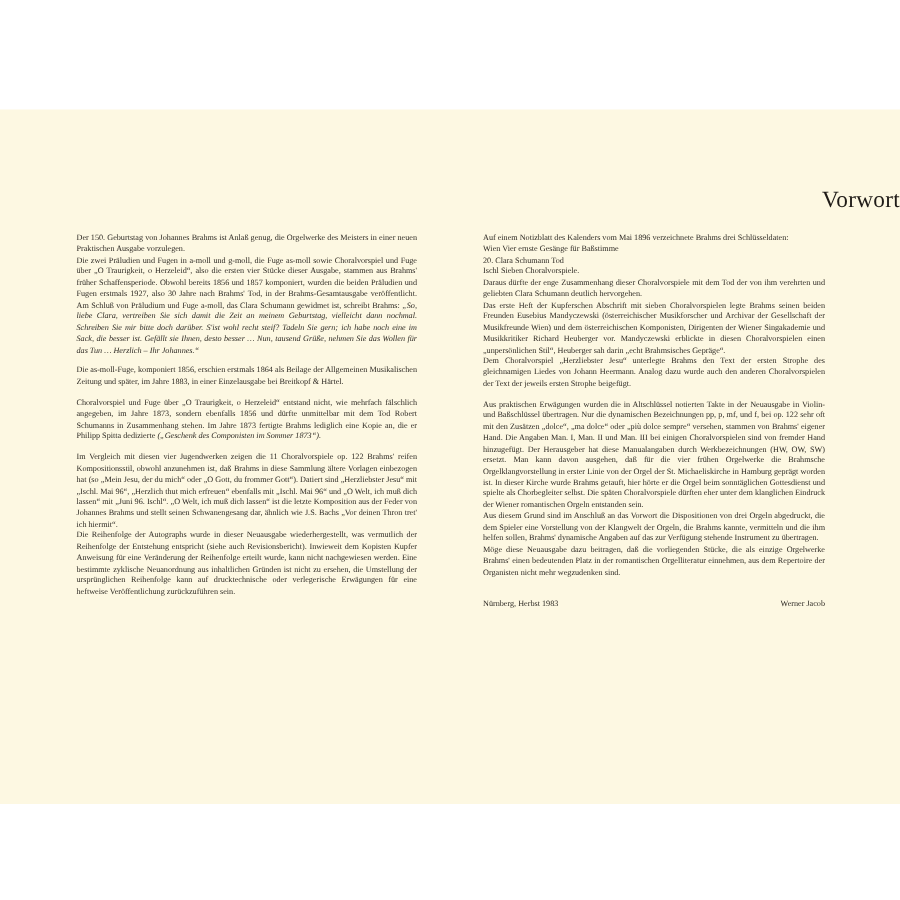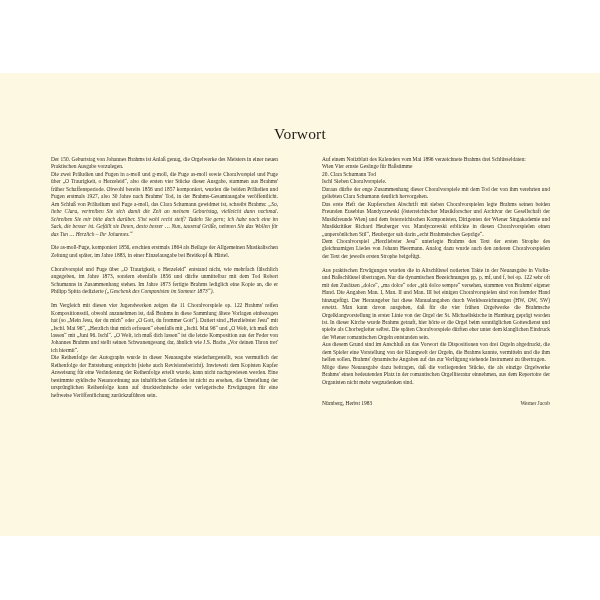--- a/index.html
+++ b/index.html
@@ -1,19 +1,19 @@
 <!DOCTYPE html>
 <html><head>
 <meta charset="utf-8">
 <style>
   html, body { margin:0; padding:0; }
   body { width:600px; height:600px; background:#ffffff; position:relative; overflow:hidden;
          font-family:"Liberation Serif", "DejaVu Serif", serif; color:#2b2620; }
   .page { position:absolute; left:0; top:73px; width:600px; height:463px; background:#fdf8e2; }
-  .title { position:absolute; left:0; width:600px; top:52px; text-align:center; font-size:15.5px; color:#1f1b17; letter-spacing:0.2px; }
+  .title { position:absolute; left:0; width:600px; top:52px; text-align:right; font-size:15.5px; color:#1f1b17; letter-spacing:0.2px; }
   .col { position:absolute; top:83px; width:227px; font-size:5.45px; line-height:7.45px; text-align:justify; color:#2e2a24; }
   .col.left { left:51px; }
   .col.right { left:322px; width:228px; }
   .col p { margin:0; }
   .col p + p { margin-top:0; }
   .col .gap { margin-top:6.5px; }
   .col em { font-style:italic; }
   .sig { display:flex; justify-content:space-between; margin-top:14px; }
 </style>
 </head>

